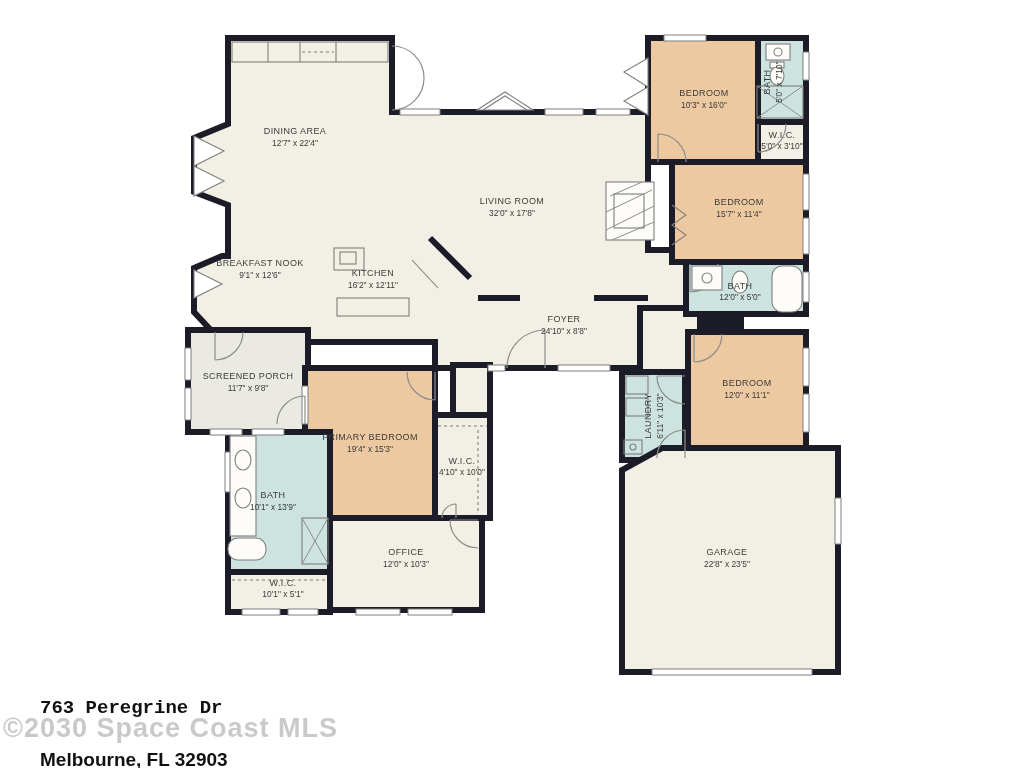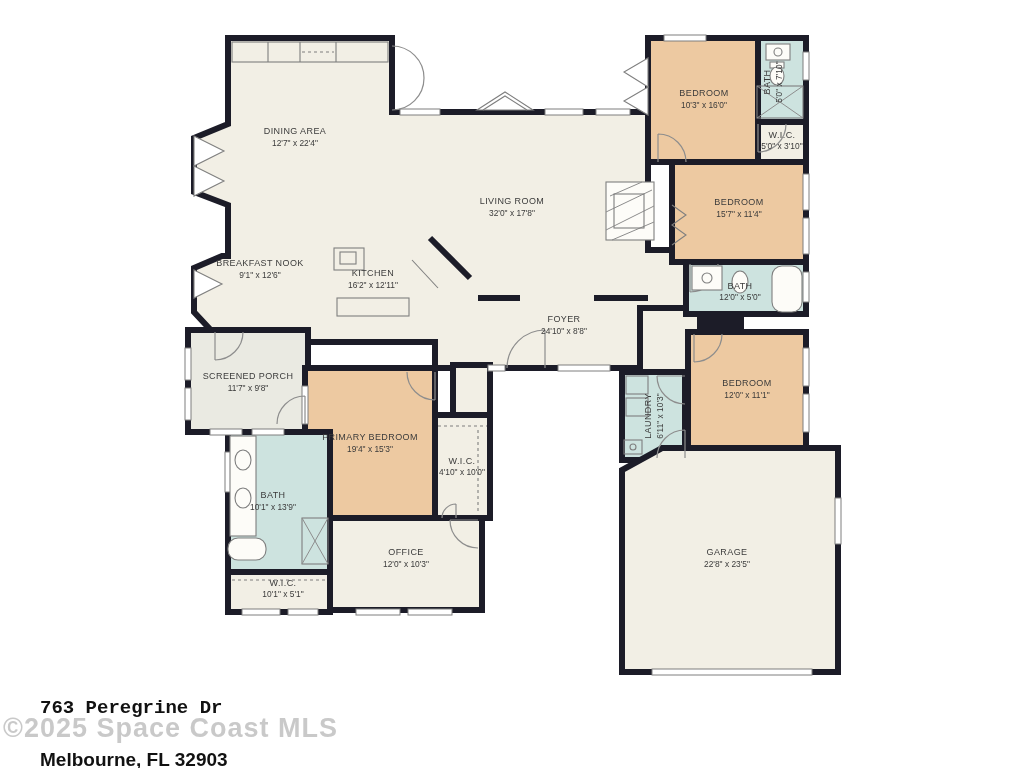--- a/index.html
+++ b/index.html
@@ -266,13 +266,13 @@
     </g>
     <g>
       <text class="rn" x="727" y="555">GARAGE</text>
       <text class="rd" x="727" y="567">22'8" x 23'5"</text>
     </g>
   </g>
 </svg>
 
 <div class="addr1">763 Peregrine Dr</div>
 <div class="addr2">Melbourne, FL 32903</div>
-<div class="wm">©2025 Space Coast MLS</div>
+<div class="wm">©2030 Space Coast MLS</div>
 
 </body></html>

